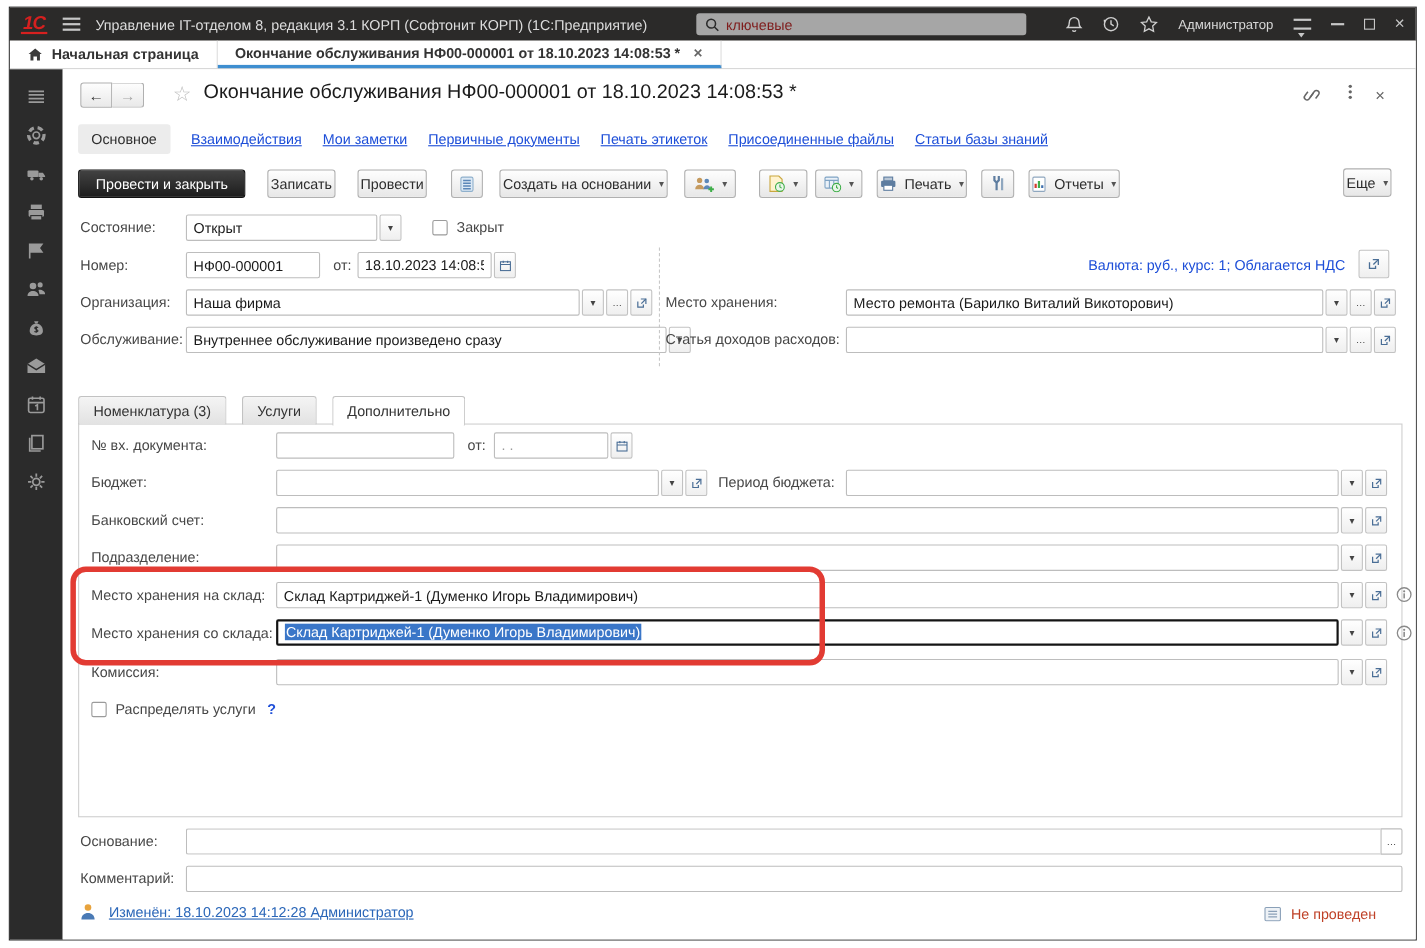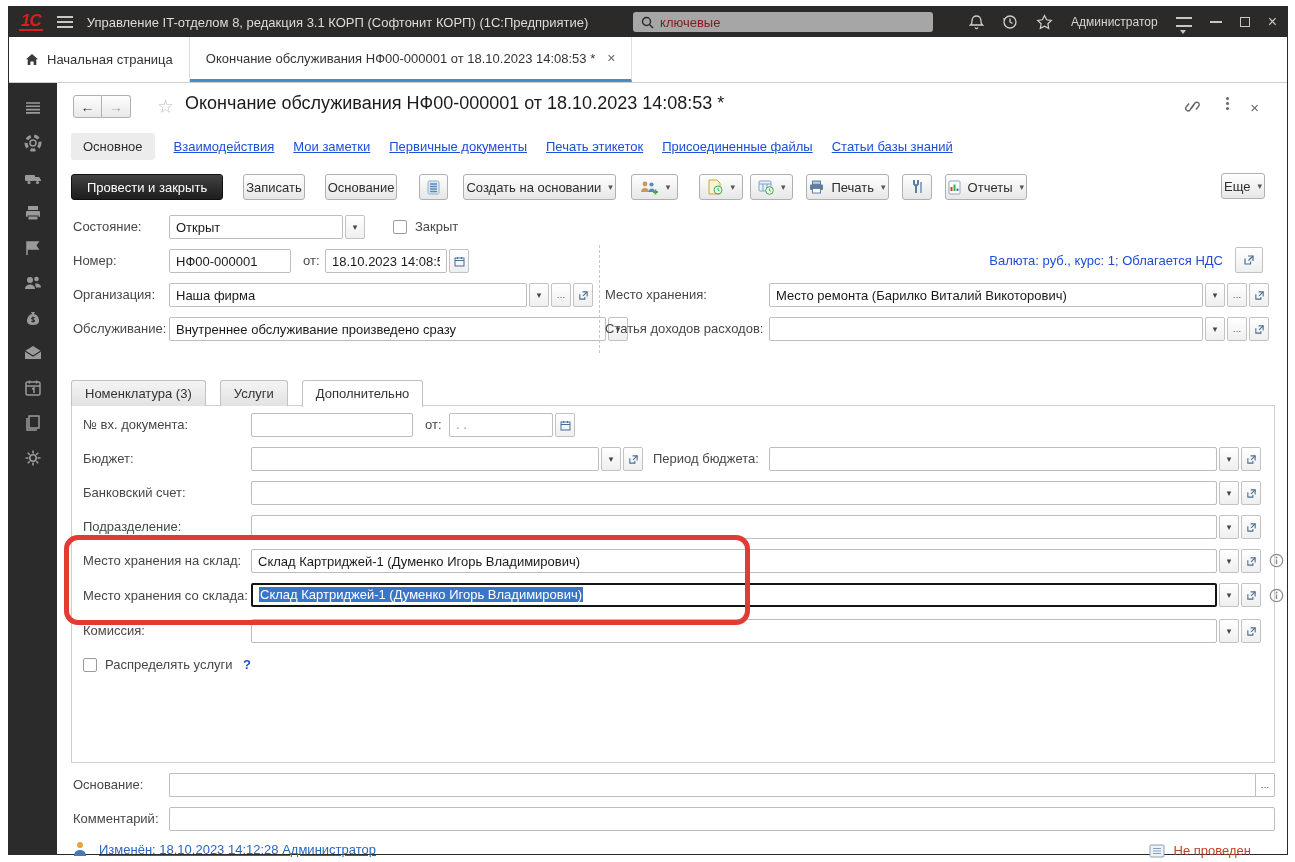--- a/index.html
+++ b/index.html
@@ -18,21 +18,21 @@
   .tbicons { display:flex; align-items:center; gap:18px; margin-left:22px; }
   .tbico { color:#cfcfcf; display:inline-flex; align-items:center; }
   .tbuser { color:#d6d6d6; font-size:12px; }
   .svcmenu { width:16px; height:10px; border-top:2px solid #c7c7c7; border-bottom:2px solid #c7c7c7; position:relative; }
   .svcmenu:after { content:""; position:absolute; left:4px; top:11px; border:3px solid transparent; border-top:4px solid #c7c7c7; }
   .wmin { width:12px; height:2px; background:#c7c7c7; }
   .wmax { width:10px; height:10px; border:1.5px solid #c7c7c7; }
   .wclose { color:#c7c7c7; font-size:16px; line-height:10px; }
 
   
-  .tabbar { height:46px; background:#fff; border-bottom:1px solid #cfcfcf; display:flex; align-items:stretch; flex:0 0 auto; }
+  .tabbar { height:26px; background:#fff; border-bottom:1px solid #cfcfcf; display:flex; align-items:stretch; flex:0 0 auto;font-weight:bold; }
   .tab { display:flex; align-items:center; gap:8px; padding:0 16px; font-size:13px; color:#333; border-right:1px solid #dedede; }
   .tab.active { border-bottom:3px solid #3e8ed0; }
   .tab .x { color:#666; font-size:14px; margin-left:4px; }
 
   
   .main { flex:1; display:flex; min-height:0; }
   .sidebar { width:48px; background:#2b2b2b; display:flex; flex-direction:column; align-items:center; padding-top:14px; gap:13px; flex:0 0 auto; }
   .sidebar .sic { width:22px; height:22px; display:flex; align-items:center; justify-content:center; }
   .content { flex:1; position:relative; background:#fff; font-size:13px; color:#1a1a1a; }
 
@@ -243,21 +243,21 @@
         <a class="nlink">Мои заметки</a>
         <a class="nlink">Первичные документы</a>
         <a class="nlink">Печать этикеток</a>
         <a class="nlink">Присоединенные файлы</a>
         <a class="nlink">Статьи базы знаний</a>
       </div>
 
       <div class="toolbar">
         <button class="tbtn primary">Провести и закрыть</button>
         <button class="tbtn" style="margin-left:13px;">Записать</button>
-        <button class="tbtn" style="margin-left:13px;">Основание</button>
+        <button class="tbtn" style="margin-left:13px;">Провести</button>
         <button class="tbtn iconbtn" style="margin-left:15px;">
           <svg width="13" height="15" viewBox="0 0 13 15">
                 <rect x="1" y="1" width="11" height="13" rx="1.5" fill="#dce9f5" stroke="#8fb0cc"></rect>
                 <path d="M3 4h7M3 6.5h7M3 9h7M3 11.5h7" stroke="#5b87b8" stroke-width="1.4"></path>
               </svg>
         </button>
         <button class="tbtn" style="margin-left:8px;">
           <span>Создать на основании</span>
           <span class="caret">▾</span>
         </button>

